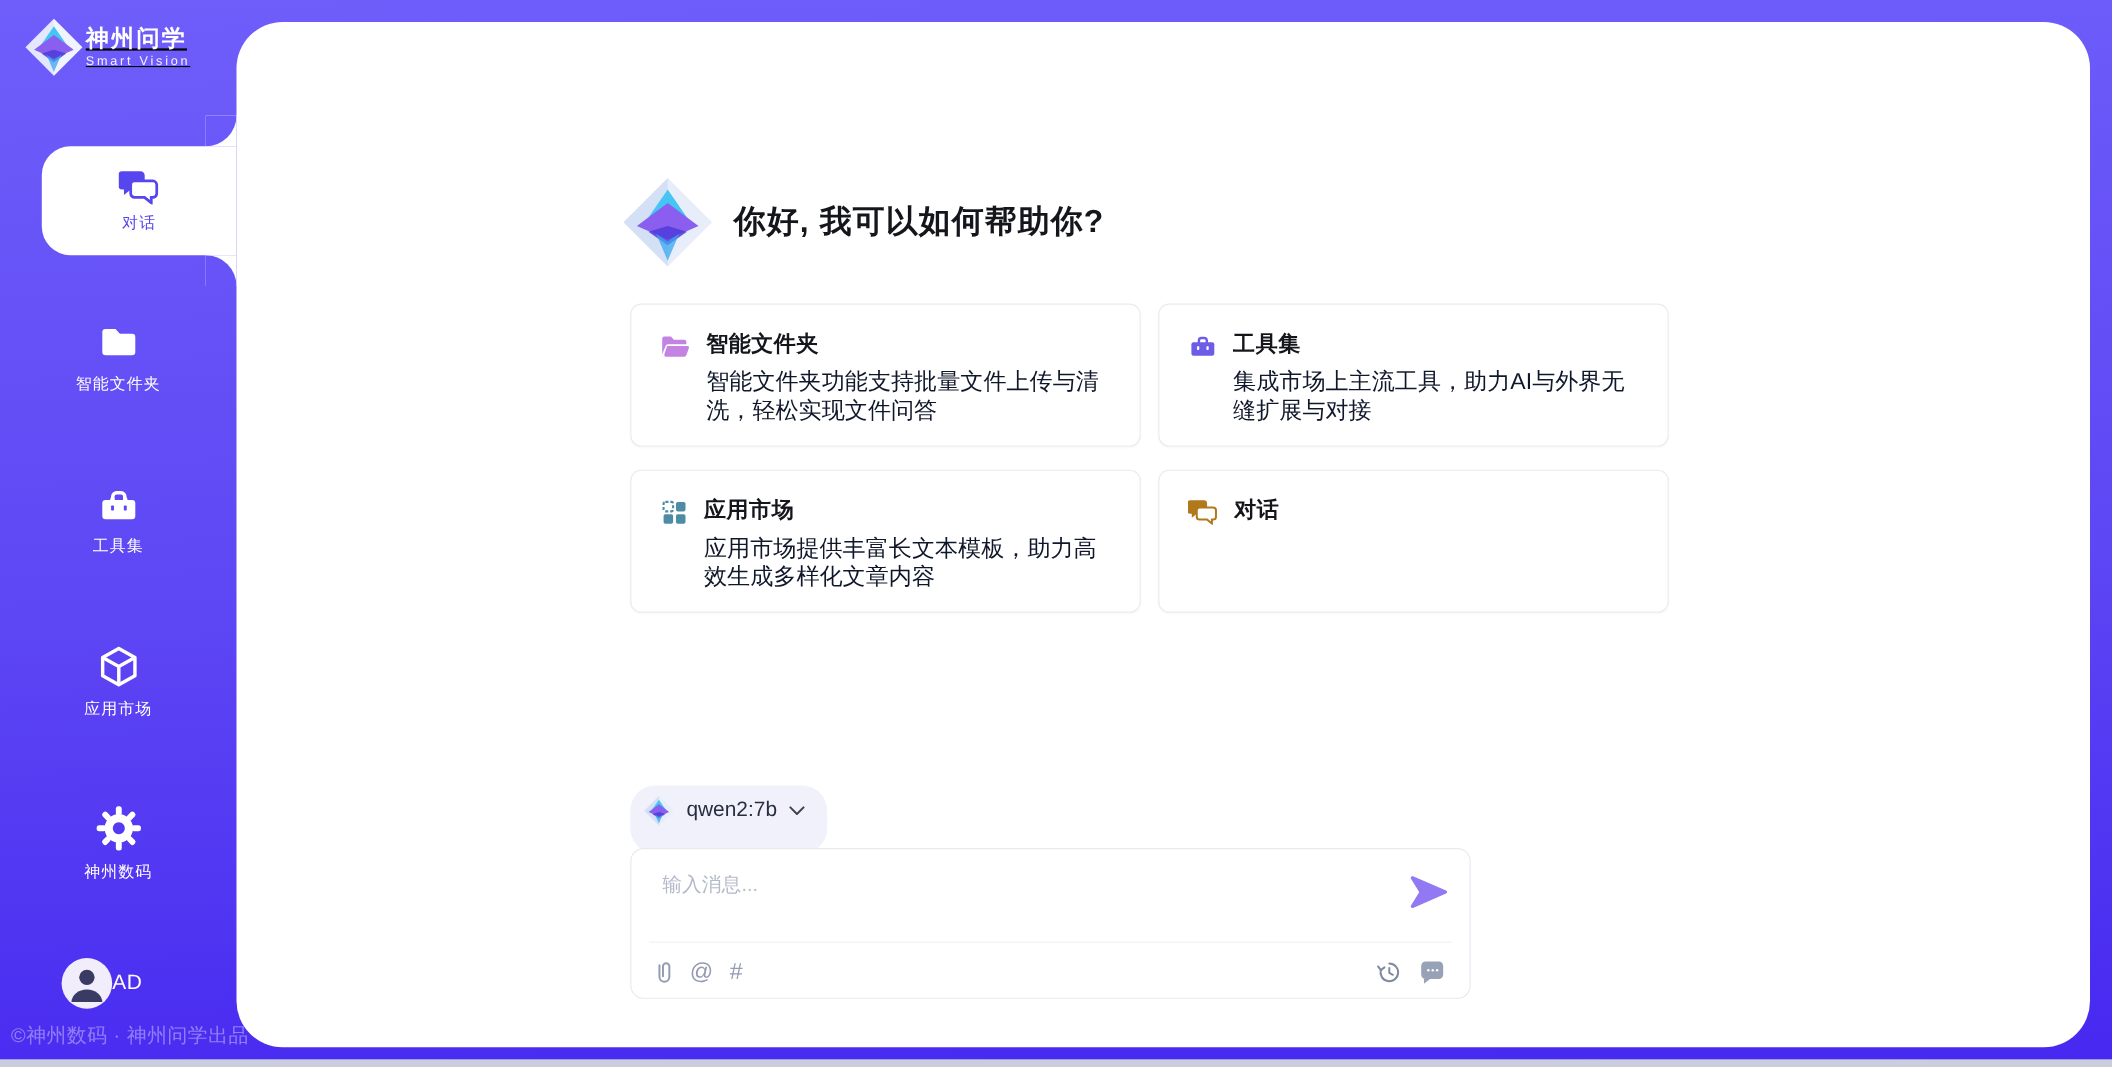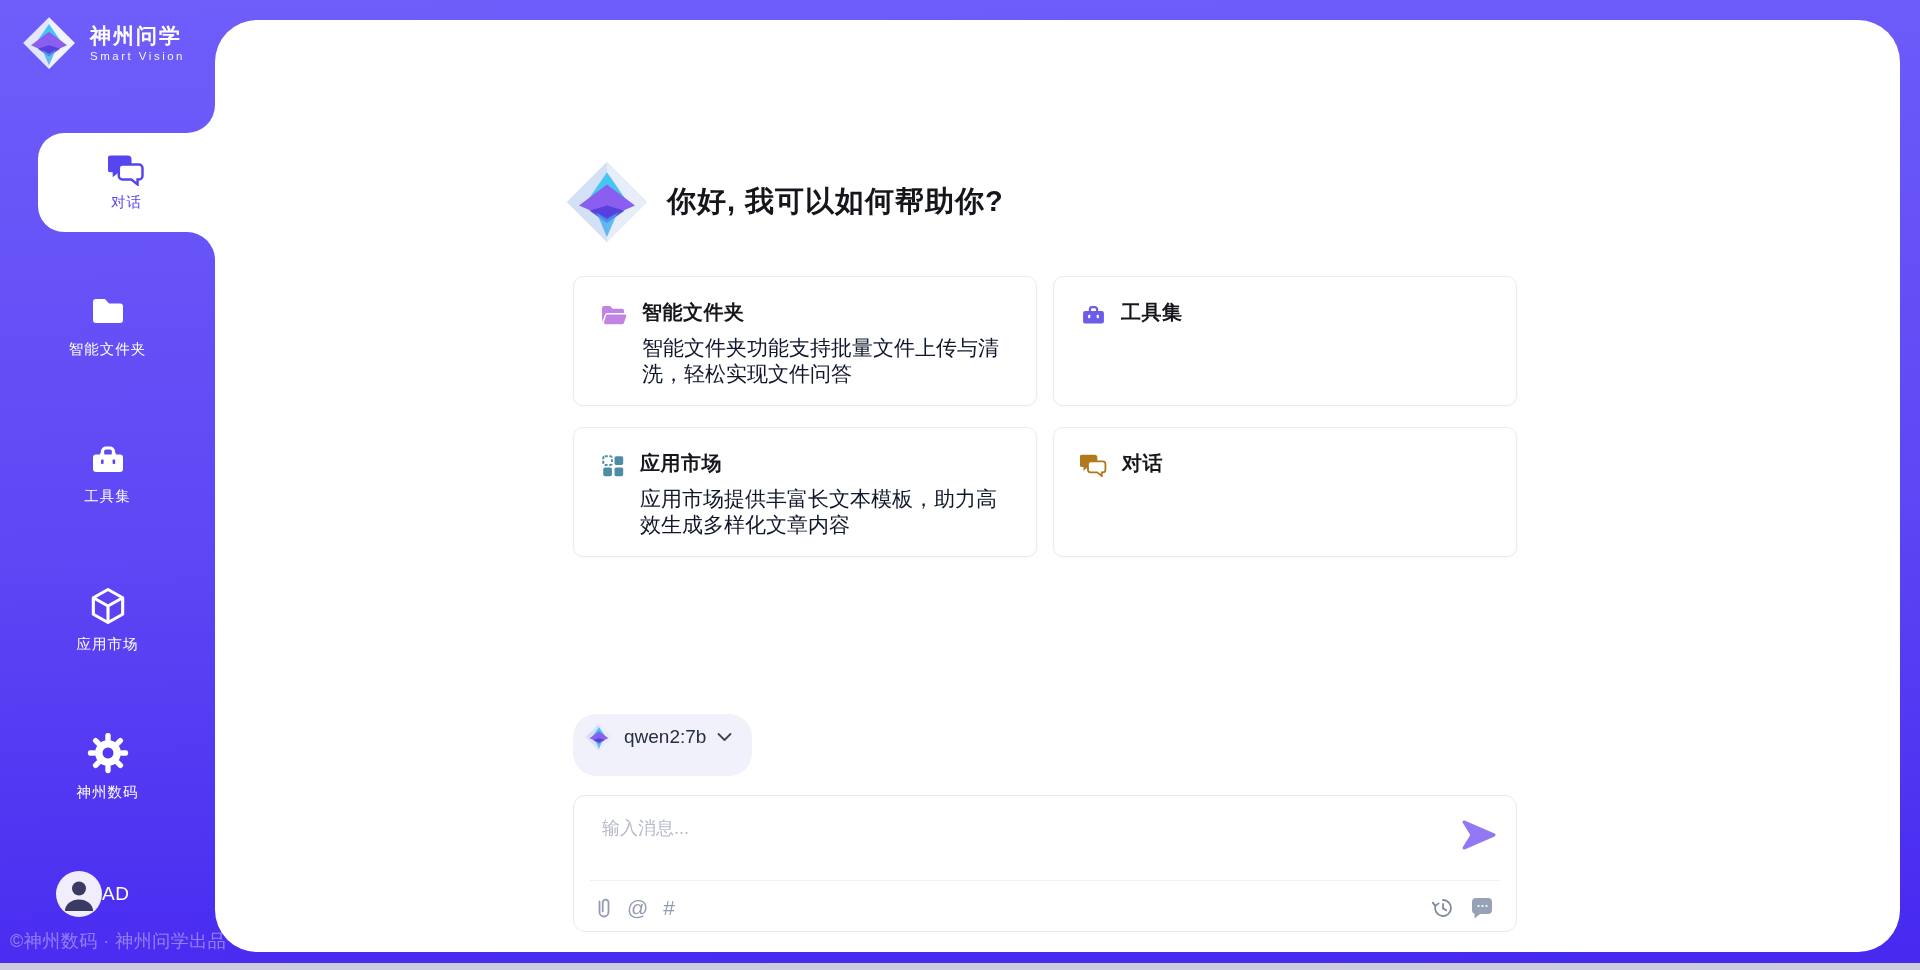--- a/index.html
+++ b/index.html
@@ -7,21 +7,21 @@
   .bgfix{background-image:linear-gradient(178deg,#6f5efa 0%,#5d46f4 55%,#4628f0 100%);
     background-attachment:fixed;}
   body{position:relative;}
 
   
   .main-panel{position:absolute;left:215px;top:20px;width:1685px;height:932px;
     background:#ffffff;border-radius:42px;}
   .bottom-strip{position:absolute;left:0;bottom:0;width:1920px;height:7px;background:#cbccdc;}
 
   
-  .logo{position:absolute;left:22px;top:16px;display:flex;align-items:center;gap:14px;}
+  .logo{position:absolute;left:22px;top:16px;display:flex;align-items:center;gap:2px;text-decoration:underline;}
   .logo-name{color:#fff;font-size:21px;font-weight:700;letter-spacing:2px;line-height:24px;}
   .logo-sub{color:rgba(255,255,255,.92);font-size:11.5px;letter-spacing:2.5px;margin-top:2px;text-align:right;}
 
   .active-tab{position:absolute;left:38px;top:133px;width:177px;height:99px;background:#fff;
     border-radius:26px 0 0 26px;display:flex;flex-direction:column;align-items:center;
     justify-content:center;cursor:pointer;}
   .active-tab .nav-label{color:#5646ee;margin-top:7px;}
   .fillet-white{position:absolute;left:187px;width:28px;height:28px;background:#fff;}
   .fillet-purple{position:absolute;left:187px;width:28px;height:28px;}
   .f-top{top:105px;} .f-top.fillet-purple{border-radius:0 0 100% 0;}
@@ -49,22 +49,22 @@
     box-shadow:0 1px 2px rgba(16,24,40,.03);}
   .card svg{flex:0 0 auto;margin-top:3px;}
   .card-title{font-size:20px;font-weight:700;color:#15161b;letter-spacing:.5px;}
   .card-desc{font-size:21px;color:#0f172a;line-height:26px;margin-top:9px;max-width:378px;}
 
   .model-pill{position:absolute;left:358px;top:694px;height:46px;border-radius:23px;
     background:#f0f1fa;display:inline-flex;align-items:center;gap:11px;
     padding:0 20px 16px 12px;cursor:pointer;}
   .model-name{font-size:19px;color:#262e40;}
 
-  .composer{position:absolute;left:358px;top:751px;width:944px;height:137px;box-sizing:border-box;
-    background:#fff;border:1px solid #e7e9ef;border-radius:12px;margin-top:24px;}
+  .composer{position:absolute;left:358px;top:751px;width:764px;height:137px;box-sizing:border-box;
+    background:#fff;border:1px solid #e7e9ef;border-radius:12px;}
   .composer-input{position:absolute;left:26px;top:14px;width:840px;height:34px;border:0;outline:0;
     font-size:18px;color:#30364a;background:transparent;
     font-family:"Liberation Sans","DejaVu Sans",sans-serif;}
   .composer-input::placeholder{color:#b4bac9;}
   .send-btn{position:absolute;right:20px;top:24px;width:34px;height:30px;cursor:pointer;
     background:none;border:0;padding:0;}
   .composer-divider{position:absolute;left:16px;right:16px;top:84px;height:1px;background:#eef0f4;}
   .tool-row{position:absolute;left:22px;top:100px;display:flex;align-items:center;gap:15px;}
   .tool-row-r{position:absolute;right:22px;top:100px;display:flex;align-items:center;gap:15px;}
   .glyph-btn{border:0;background:none;padding:0;cursor:pointer;font-size:21px;color:#939cb0;
@@ -187,20 +187,21 @@
 
     <div class="card">
       <svg width="27" height="26" viewBox="0 0 40 40">
         <path d="M14.5,15 v-3.5 a3.5,3.5 0 0 1 3.5,-3.5 h4 a3.5,3.5 0 0 1 3.5,3.5 V15" fill="none" stroke="#6c5ce8" stroke-width="3.4"></path>
         <rect x="4" y="14" width="32" height="19" rx="3" fill="#6c5ce8"></rect>
         <rect x="11.8" y="19.5" width="3.2" height="5.4" rx="1" fill="#fff"></rect>
         <rect x="25" y="19.5" width="3.2" height="5.4" rx="1" fill="#fff"></rect>
       </svg>
       <div>
         <div class="card-title">工具集</div>
+        <div class="card-desc">集成市场上主流工具，助力AI与外界无缝扩展与对接</div>
       </div>
     </div>
 
     <div class="card">
       <svg width="26" height="26" viewBox="0 0 24 24">
         <rect x="3" y="3" width="8" height="8" rx="1.5" fill="none" stroke="#4e8ca6" stroke-width="1.8" stroke-dasharray="2.6 1.6"></rect>
         <rect x="13.4" y="3" width="8" height="8" rx="1.5" fill="#4e8ca6"></rect>
         <rect x="3" y="13.4" width="8" height="8" rx="1.5" fill="#4e8ca6"></rect>
         <rect x="13.4" y="13.4" width="8" height="8" rx="1.5" fill="#4e8ca6"></rect>
       </svg>

